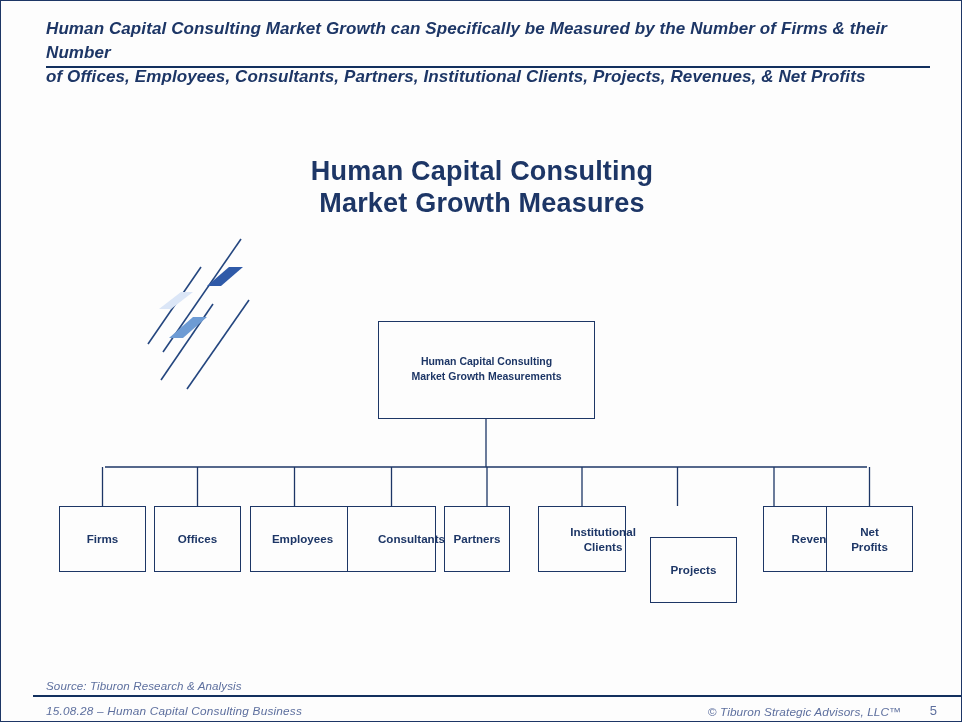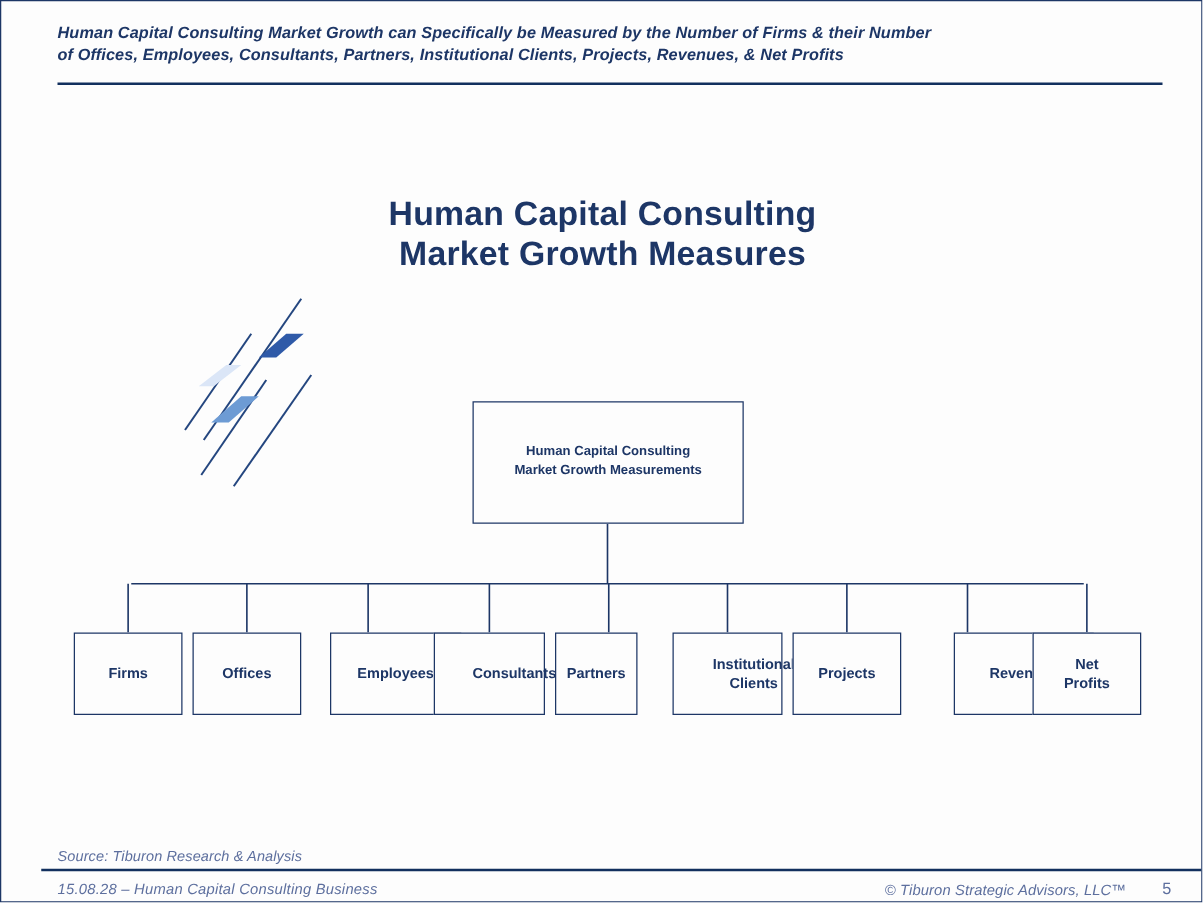--- a/index.html
+++ b/index.html
@@ -23,21 +23,21 @@
   }
 
   
   #header {
     position: absolute;
     left: 45px;
     top: 16px;
     width: 884px;
   }
   #header-text {
-    font-size: 13px;
+    font-size: 17px;
     font-weight: bold;
     font-style: italic;
     color: #1d3666;
     line-height: 1.42;
     letter-spacing: 0.1px;
     white-space: pre-line;
   }
   #header-rule {
     position: absolute;
     left: 45px;
@@ -202,26 +202,26 @@
   </svg>
 
   <div class="node" id="root-node">
     <span>Human Capital Consulting
 Market Growth Measurements</span>
   </div>
 
   <div id="leaf-container">
       <div class="node leaf-node" style="left: 58px; width: 87px;"><span>Firms</span></div>
       <div class="node leaf-node" style="left: 153px; width: 87px;"><span>Offices</span></div>
-      <div class="node leaf-node" style="left: 249px; width: 105px; margin-left: 14px;"><span>Employees</span></div>
+      <div class="node leaf-node" style="left: 249px; width: 105px;"><span>Employees</span></div>
       <div class="node leaf-node" style="left: 346px; width: 89px; padding-left: 40px;"><span>Consultants</span></div>
       <div class="node leaf-node" style="left: 443px; width: 66px;"><span>Partners</span></div>
       <div class="node leaf-node" style="left: 537px; width: 88px; padding-left: 42px;"><span>Institutional
 Clients</span></div>
-      <div class="node leaf-node" style="left: 633px; width: 87px;"><span>Projects</span></div>
+      <div class="node leaf-node" style="left: 649px; width: 87px; margin-top: 31px;"><span>Projects</span></div>
       <div class="node leaf-node" style="left: 762px; width: 112px;"><span>Revenues</span></div>
       <div class="node leaf-node" style="left: 825px; width: 87px;"><span>Net
 Profits</span></div>
     </div>
 
   <div id="source-line">Source:  Tiburon Research &amp; Analysis</div>
   <div id="footer-rule"></div>
   <div id="footer-date">15.08.28 – Human Capital Consulting  Business</div>
   <div id="footer-copyright">© Tiburon Strategic Advisors, LLC™</div>
   <div id="page-number">5</div>

